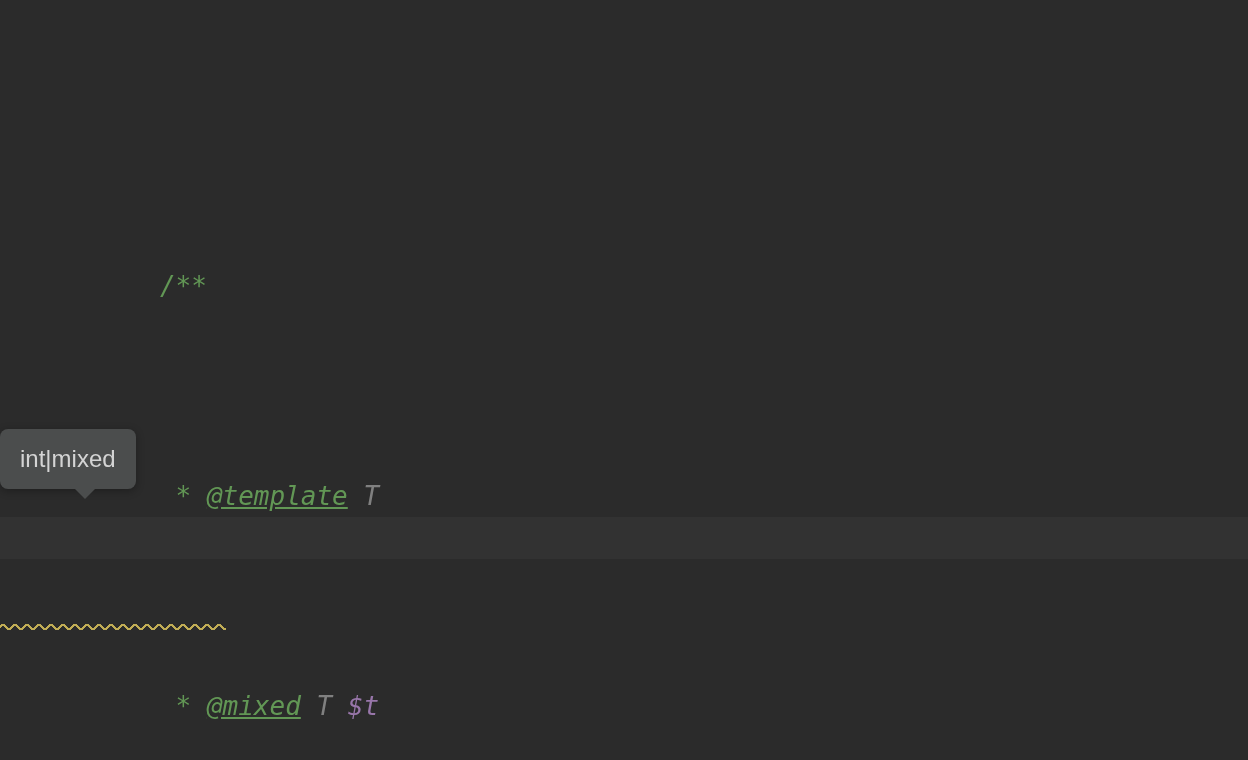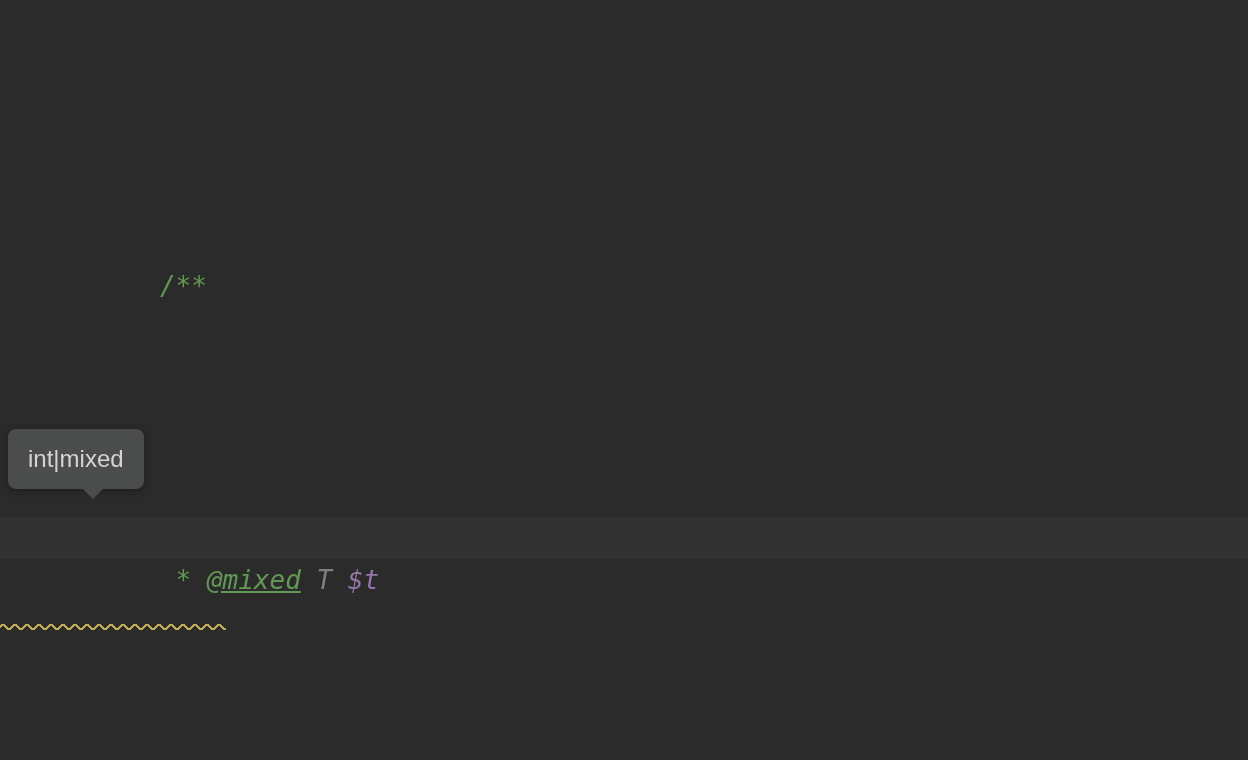--- a/index.html
+++ b/index.html
@@ -94,32 +94,35 @@
 </style>
 </head>
 <body>
 
 <div class="editor">
 
   <div class="line-highlight" style="top:517px;"></div>
 
   <div class="wavy-under" style="left:0px; width:226px; top:624px;"></div>
 
-  <div class="tooltip" style="left:8px; top:429px;">
+  <div class="tooltip" style="left:0px; top:429px;">
     <span>int|mixed</span>
   </div>
 
   <div class="code-area">
 
     
     <div class="line">
       <span class="c-doc">/**</span>
     </div>
 
     
+    <div class="line">
+      <span class="c-doc-star"> * </span><span class="c-tag">@template</span><span class="c-doc"> </span><span class="c-generic">T</span>
+    </div>
 
     
     <div class="line">
       <span class="c-doc-star"> * </span><span class="c-tag">@mixed</span><span class="c-doc"> </span><span class="c-generic">T</span><span class="c-doc"> </span><span class="c-doc-var">$t</span>
     </div>
 
     
     
 
     

